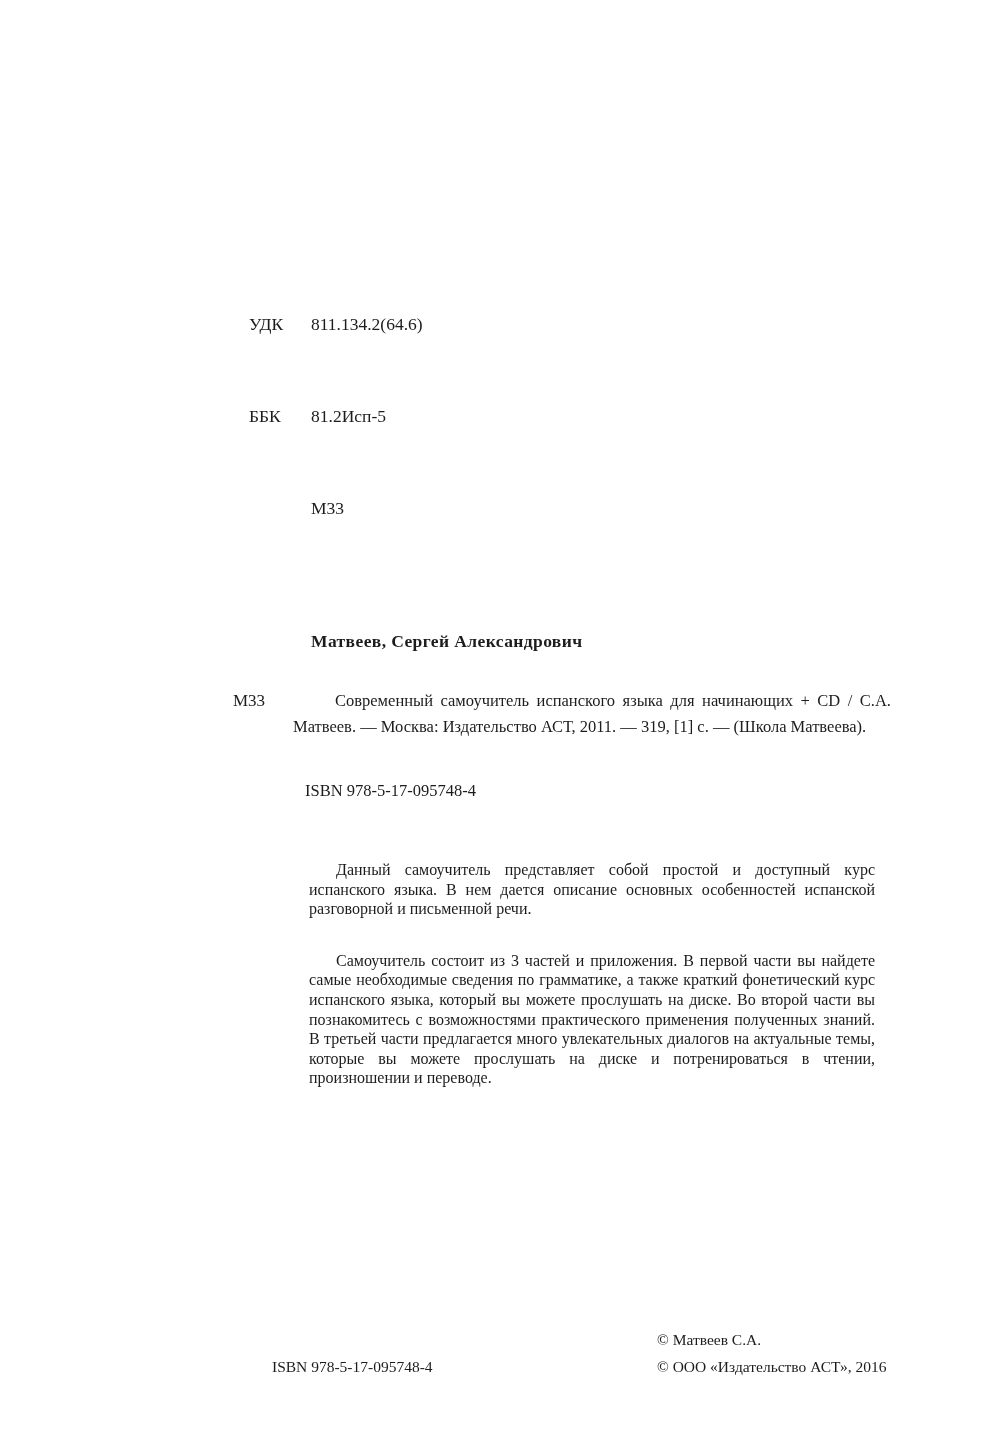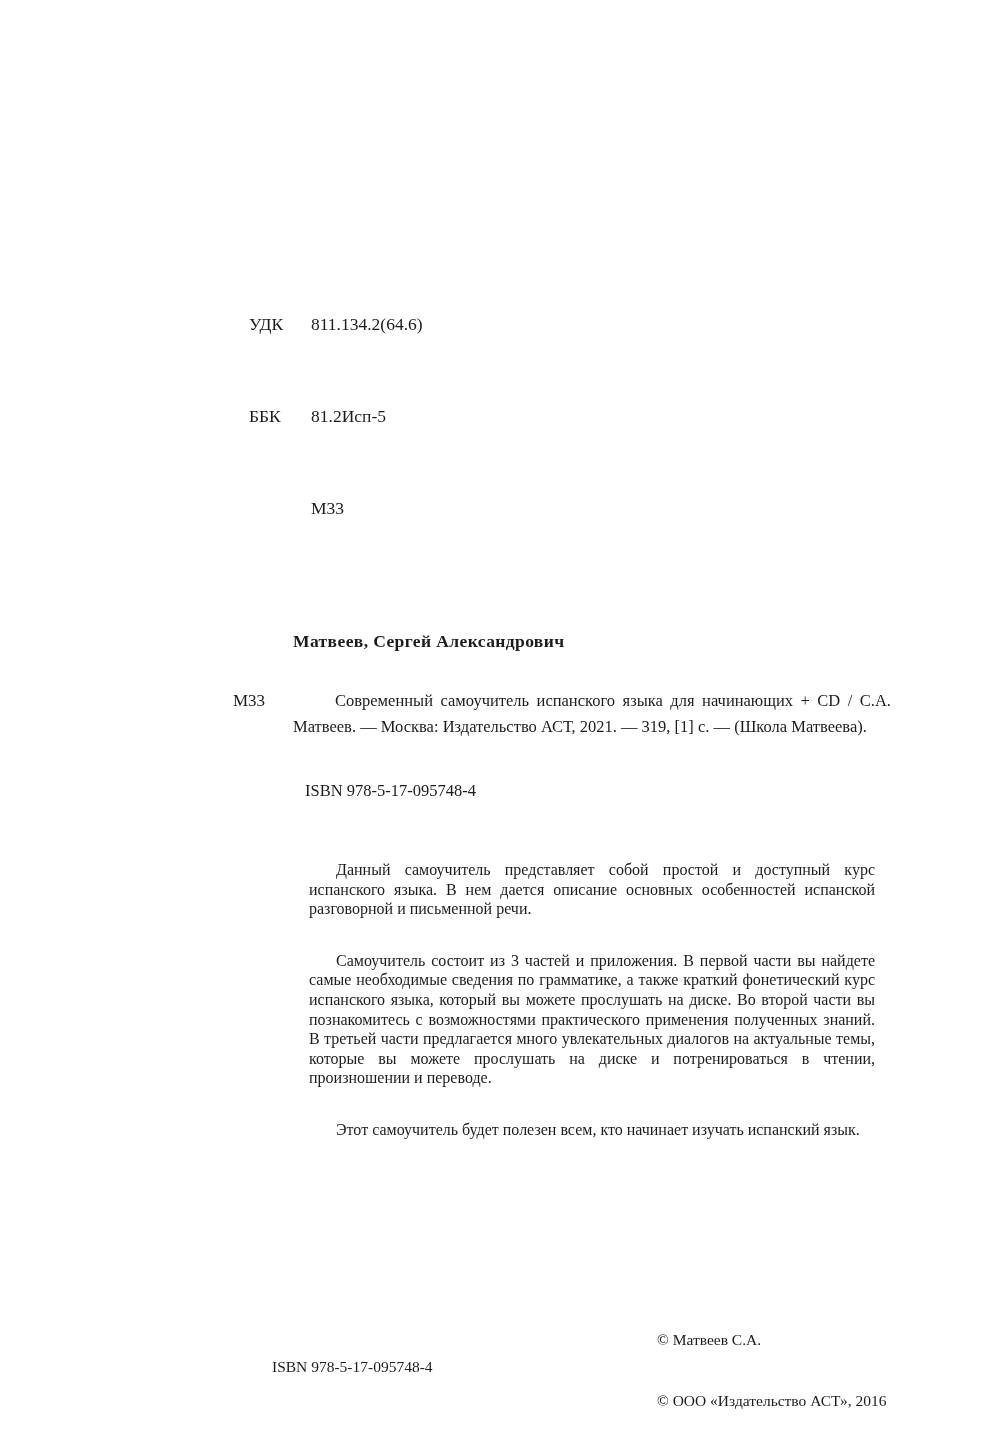--- a/index.html
+++ b/index.html
@@ -35,20 +35,21 @@
     position: absolute;
     top: 583px;
     left: 245px;
     width: 662px;
   }
   .author-heading {
     font-weight: bold;
     font-size: 17.5px;
     letter-spacing: 0.4px;
     margin-bottom: 4px;
+    margin-left: 18px;
   }
   .bib-entry {
     position: relative;
     font-size: 16.5px;
     line-height: 26px;
     text-align: justify;
     text-indent: 26px;
   }
   .author-sign-gutter {
     position: absolute;
@@ -96,21 +97,20 @@
     top: 1326px;
     font-size: 15.5px;
     white-space: nowrap;
   }
   .footer-copy-publisher {
     position: absolute;
     left: 625px;
     top: 1326px;
     font-size: 15.5px;
     white-space: nowrap;
-    margin-top: 34px;
   }
 </style>
 </head>
 <body>
 
 <div class="page">
 
   <div class="class-block">
     <div class="class-row">
       <span class="class-label">УДК</span>
@@ -123,28 +123,27 @@
     <div class="class-row">
       <span class="class-label"></span>
       <span class="class-value">М33</span>
     </div>
   </div>
 
   <div class="main-block">
     <div class="author-heading">Матвеев, Сергей Александрович</div>
     <div class="bib-entry">
       <span class="author-sign-gutter">М33</span>
-      <span>Современный самоучитель испанского языка для начинающих + CD / С.А. Матвеев. — Москва: Издательство АСТ, 2021. — 319, [1] с. — (Школа Матвеева).</span>
+      <span>Современный самоучитель испанского языка для начинающих + CD / С.А. Матвеев. — Москва: Издательство АСТ, 2011. — 319, [1] с. — (Школа Матвеева).</span>
     </div>
     <div class="isbn-line">ISBN 978-5-17-095748-4</div>
 
     <div class="annotation">
       <p>Данный самоучитель представляет собой простой и доступный курс испанского языка. В нем дается описание основных особенностей испанской разговорной и письменной речи.</p>
       <p>Самоучитель состоит из 3 частей и приложения. В первой части вы найдете самые необходимые сведения по грамматике, а также краткий фонетический курс испанского языка, который вы можете прослушать на диске. Во второй части вы познакомитесь с возможностями практического применения полученных знаний. В третьей части предлагается много увлекательных диалогов на актуальные темы, которые вы можете прослушать на диске и потренироваться в чтении, произношении и переводе.</p>
-      <p>Этот самоучитель будет полезен всем, кто начинает изучать испанский язык.</p>
     </div>
   </div>
 
   <div class="class-footer">
   </div>
 
   <div class="footer-copy-author">© Матвеев С.А.</div>
   <div class="footer-isbn">ISBN 978-5-17-095748-4</div>
   <div class="footer-copy-publisher">© ООО «Издательство АСТ», 2016</div>
 

